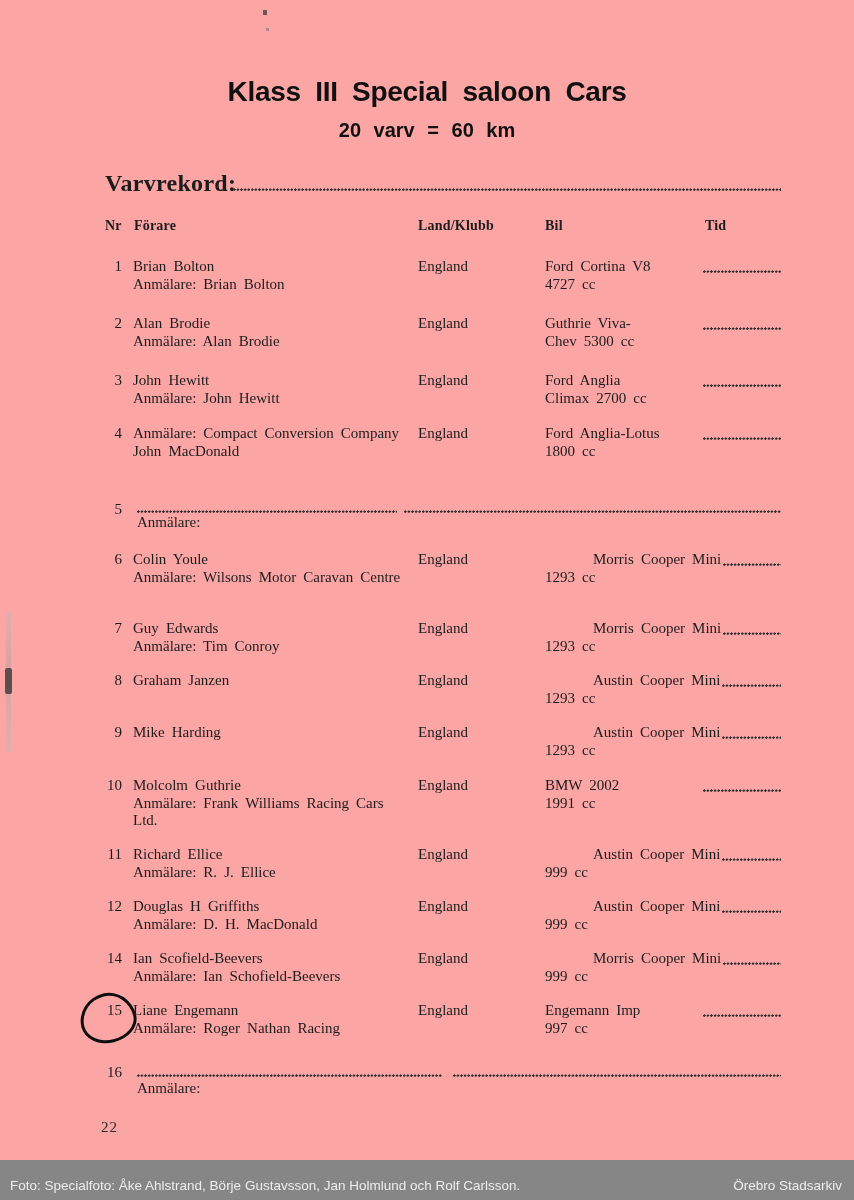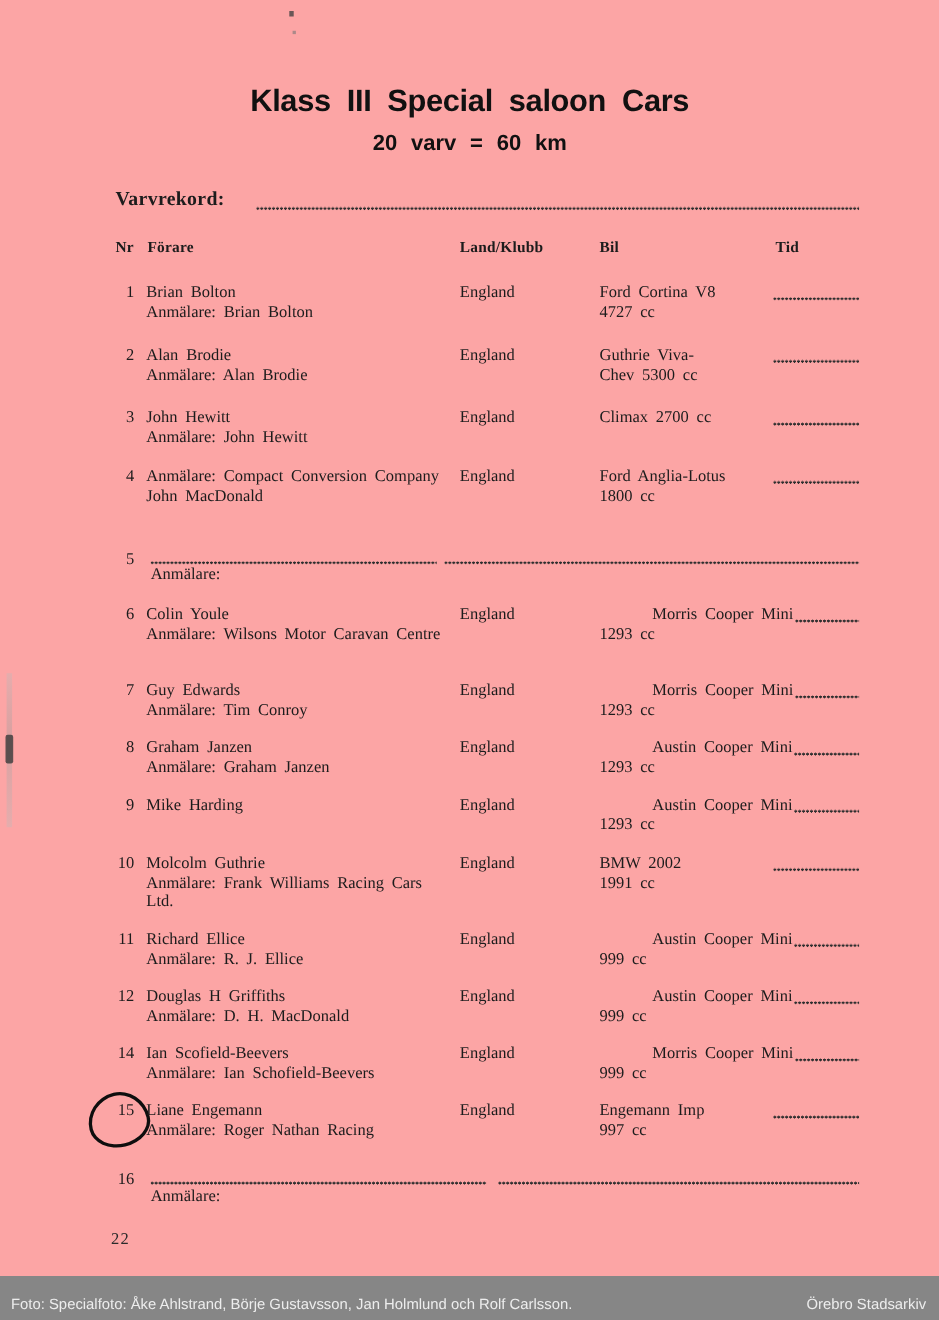--- a/index.html
+++ b/index.html
@@ -14,21 +14,21 @@
     font-family:"Liberation Sans", sans-serif; font-weight:700;
     font-size:28px; letter-spacing:-0.3px; word-spacing:7px; color:#111;
   }
   .subtitle{
     position:absolute; top:119px; left:0; width:100%; text-align:center;
     font-family:"Liberation Sans", sans-serif; font-weight:700;
     font-size:20px; word-spacing:7px; color:#111;
   }
   .lap-label{
     position:absolute; left:105px; top:170px;
-    font-size:18px; font-weight:700; letter-spacing:0.3px;
+    font-size:24px; font-weight:700; letter-spacing:0.3px;
   }
   
   .dots{
     height:3px;
     background-image:radial-gradient(circle at 1.3px 1.6px, #2e2e2e 1.05px, rgba(0,0,0,0) 1.35px);
     background-size:3.6px 3px; background-repeat:repeat-x;
   }
   .lap-dots{position:absolute; left:233px; top:188px; width:548px;}
   
   .colhead{
@@ -127,20 +127,21 @@
   </div>
 
   <div class="row" style="top:372px">
     <span class="nr">3</span>
     <div class="driver">
       <div>John Hewitt</div>
       <div>Anmälare: John Hewitt</div>
     </div>
     <span class="land">England</span>
     <div class="bil">
+      <div>Ford Anglia</div>
       <div>Climax 2700 cc</div>
     </div>
     <div class="tid dots"></div>
   </div>
 
   <div class="row" style="top:425px">
     <span class="nr">4</span>
     <div class="driver">
       <div>Anmälare: Compact Conversion Company</div>
       <div>John MacDonald</div>
@@ -189,21 +190,20 @@
           <span class="leader dots"></span>
         </div>
       <div>1293 cc</div>
     </div>
   </div>
 
   <div class="row" style="top:672px">
     <span class="nr">8</span>
     <div class="driver">
       <div>Graham Janzen</div>
-      <div>Anmälare: Graham Janzen</div>
     </div>
     <span class="land">England</span>
     <div class="bil">
       <div class="l1flex">
           <span class="cartext">Austin Cooper Mini</span>
           <span class="leader dots"></span>
         </div>
       <div>1293 cc</div>
     </div>
   </div>

